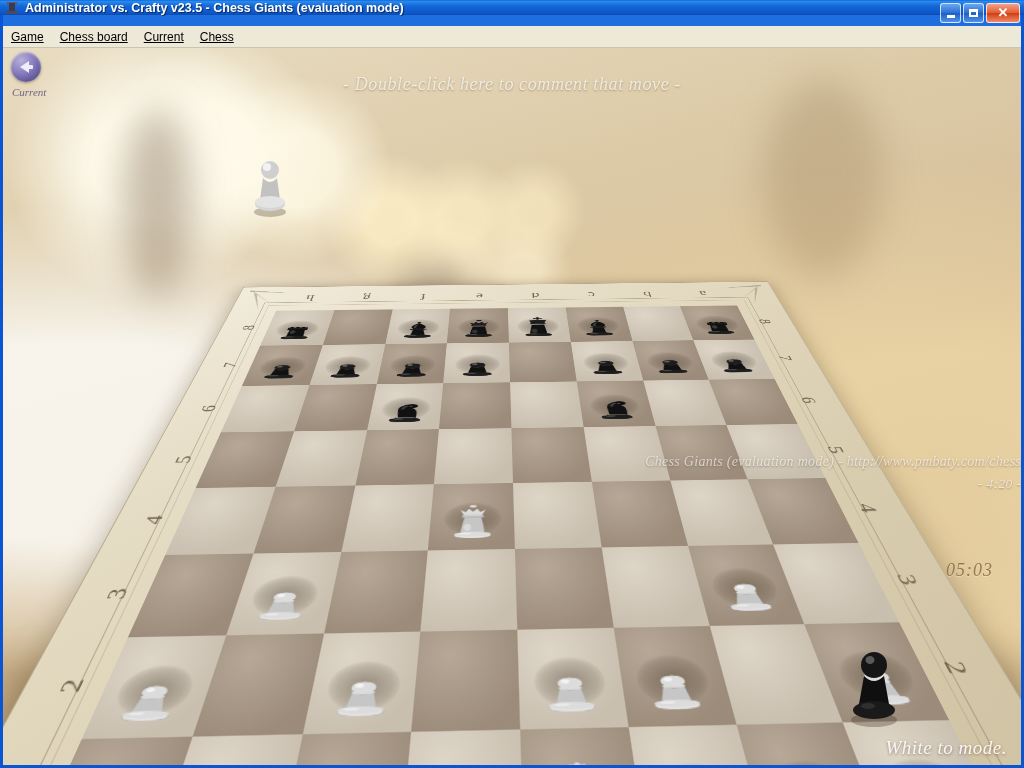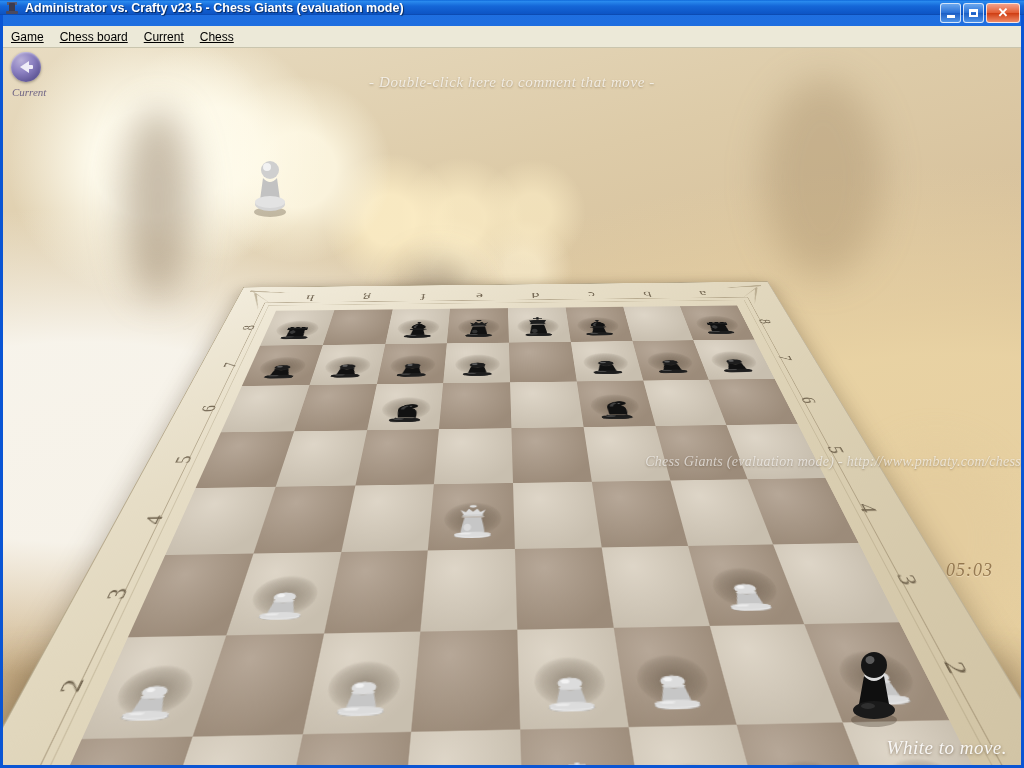--- a/index.html
+++ b/index.html
@@ -108,21 +108,21 @@
   .bg-blob {
     position: absolute; border-radius: 50%;
     filter: blur(18px); pointer-events: none;
   }
 
   
   .comment-hint {
     position: absolute; top: 26px; left: 0; right: 0;
     text-align: center;
     font-family: "Liberation Serif", serif;
-    font-size: 15px; letter-spacing: .6px;
+    font-size: 18px; letter-spacing: .6px;
     color: rgba(255,255,255,.72);
     text-shadow: 0 1px 2px rgba(120,95,60,.5);
     font-style: italic;
     cursor: pointer;
   }
 
   .back-btn {
     position: absolute; left: 8px; top: 4px;
     width: 30px; height: 30px; border-radius: 50%;
     background: radial-gradient(circle at 34% 28%, #b9b0d8 0%, #8a7fc0 42%, #5d5494 78%, #463f74 100%);
@@ -811,23 +811,24 @@
       <span class="back-arrow"></span>
       <span class="back-arrow-tail"></span>
     </div>
     <div class="back-label">Current</div>
 
 
     <div class="clock">05:03</div>
 
     <div class="watermark">
       <span>Chess Giants (evaluation mode) - http://www.pmbaty.com/chess</span>
+      <span class="eval">- 4:20 -</span>
     </div>
 
-    <div class="status-turn">White to move.</div>
+    <div class="status-turn">White to mode.</div>
   </div>
 
   <div class="titlebar">
     <span class="title-icon">
       <span class="rook-top"></span>
         <span class="rook-body"></span>
         <span class="rook-base"></span>
     </span>
     <span class="title-text">Administrator vs. Crafty v23.5 - Chess Giants (evaluation mode)</span>
     <span class="win-buttons">

